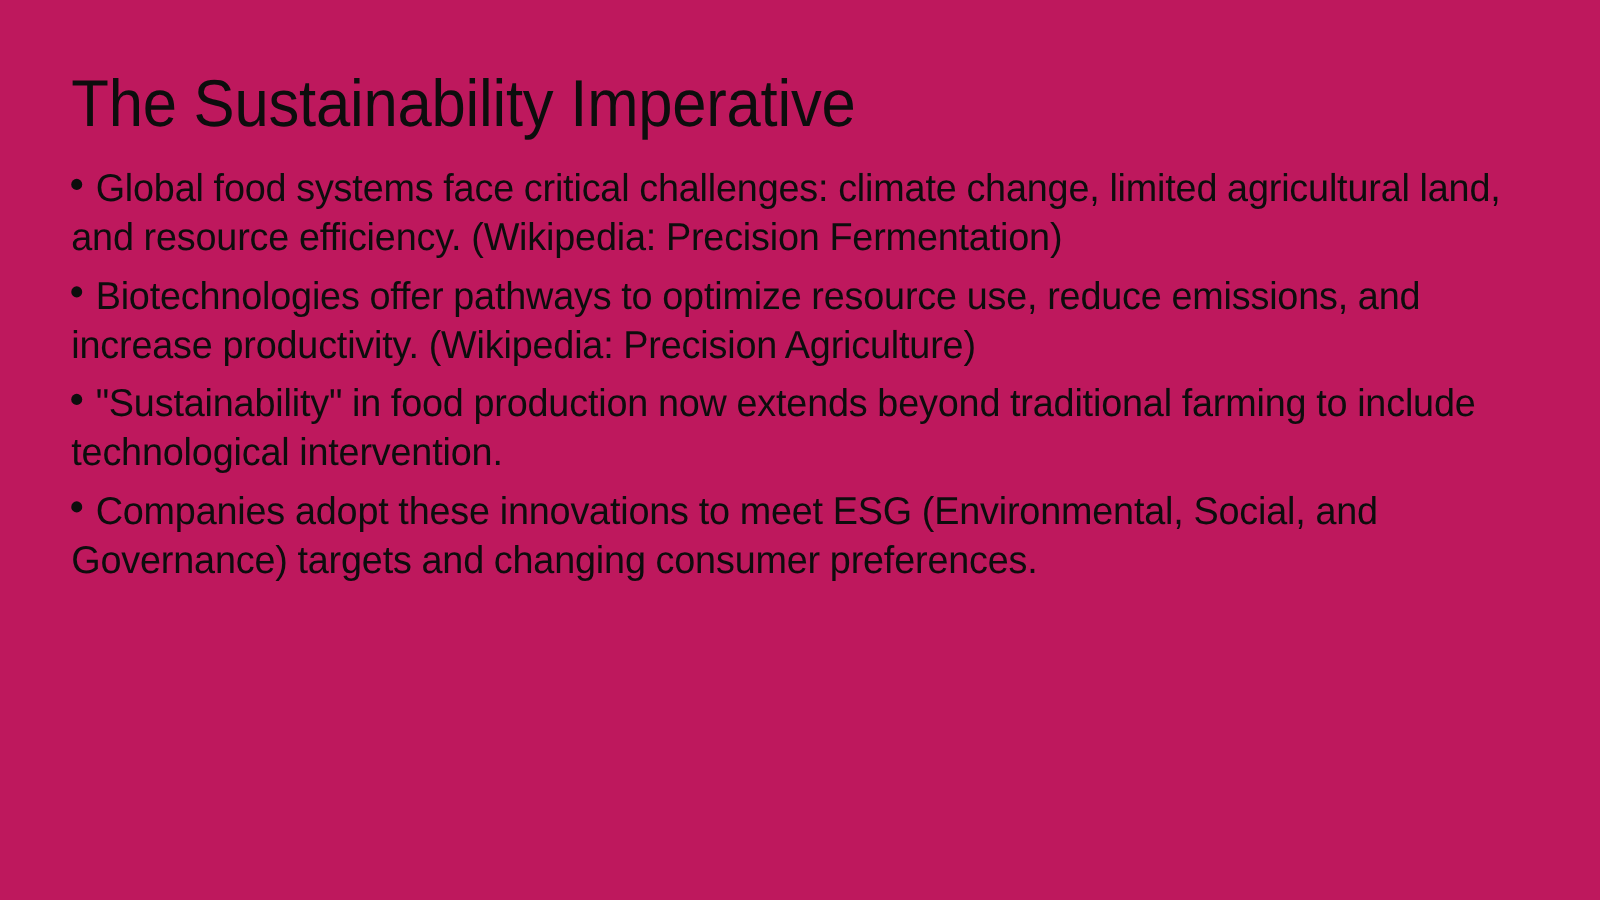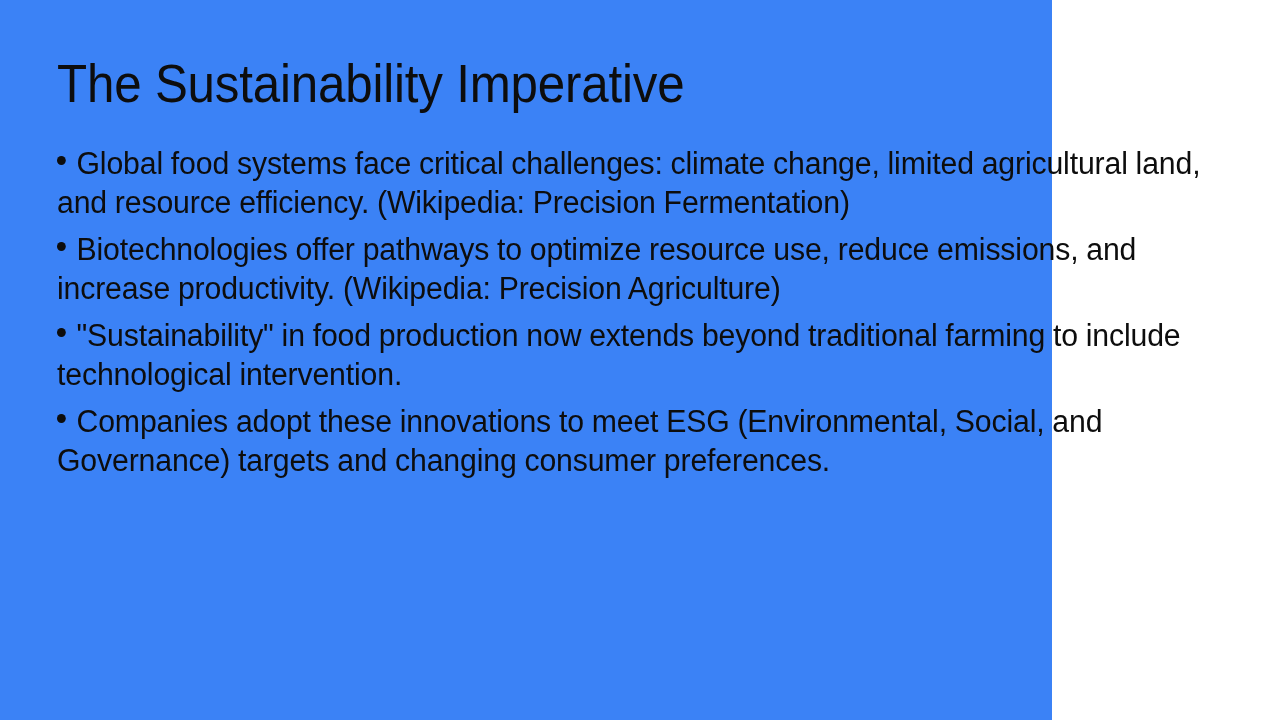--- a/index.html
+++ b/index.html
@@ -9,23 +9,23 @@
   body {
     width: 1280px;
     height: 720px;
     background: #ffffff;
     font-family: "Liberation Sans", sans-serif;
     overflow: hidden;
   }
 
   .slide {
     position: relative;
-    width: 1052px;
+    width: 1280px;
     height: 720px;
-    background: #3b82f6;
+    background: #be185d;
     box-sizing: border-box;
   }
 
   .slide-title {
     position: absolute;
     left: 57px;
     top: 52px;
     width: 1170px;
     font-size: 53px;
     line-height: 64px;
@@ -33,21 +33,21 @@
     color: #0d0d0d;
     letter-spacing: -0.2px;
     transform: scaleX(0.93);
     transform-origin: left top;
     white-space: nowrap;
   }
 
   .body-block {
     position: absolute;
     left: 57px;
-    top: 145px;
+    top: 132px;
     width: 1178px;
   }
 
   .bullet-item {
     position: relative;
     display: block;
     font-size: 31px;
     line-height: 38.5px;
     color: #0d0d0d;
     margin: 0 0 9px 0;

